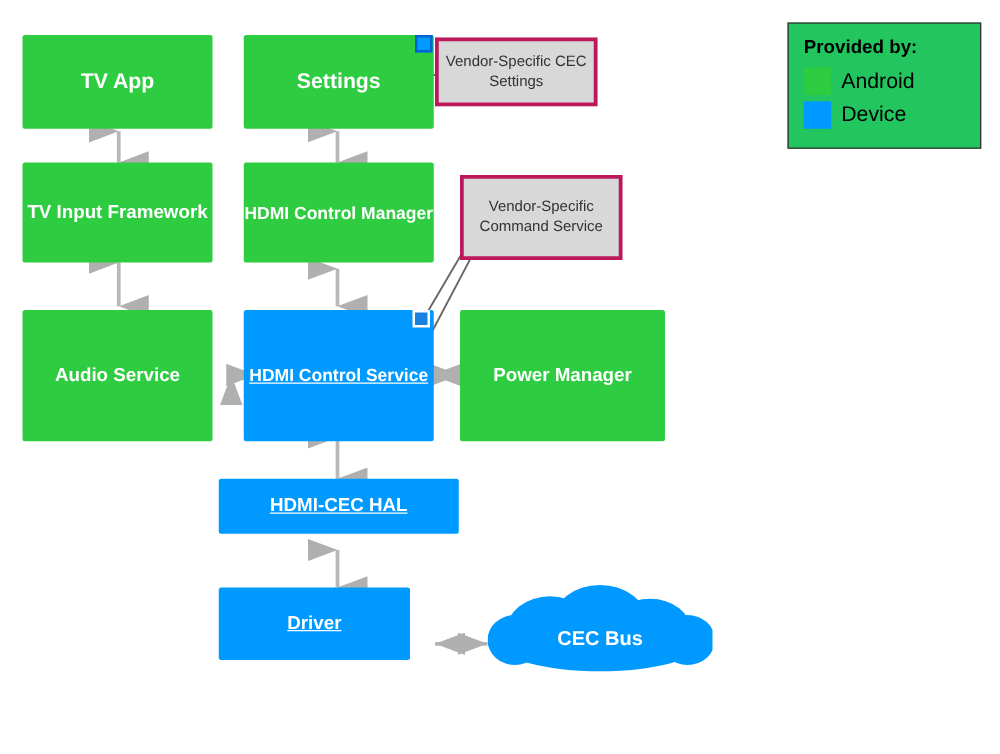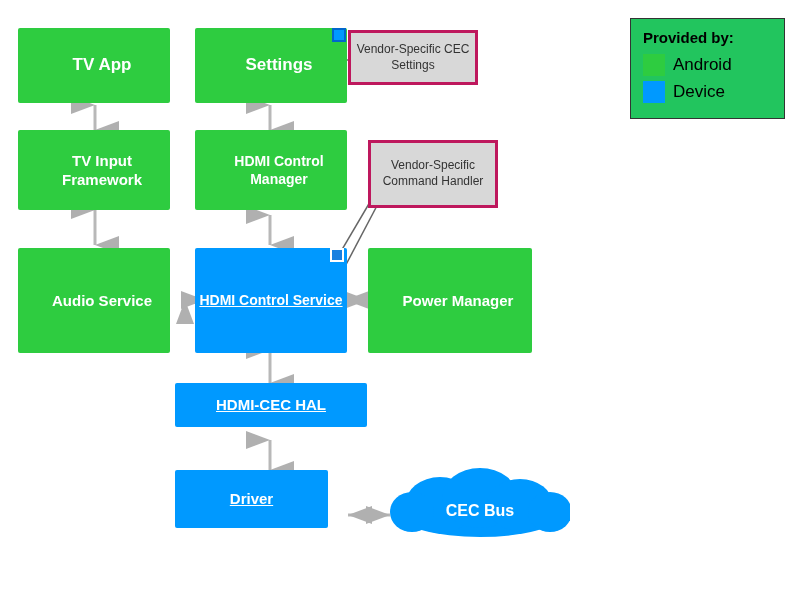--- a/index.html
+++ b/index.html
@@ -20,25 +20,23 @@
 
     
     .block-green {
       background: #2ecc40;
       color: white;
       font-weight: bold;
       font-size: 15px;
       display: flex;
       align-items: center;
       justify-content: center;
-      text-align: center;
       position: absolute;
       border-radius: 2px;
       line-height: 1.3;
-      padding-left: 16px;
     }
 
     
     .block-blue {
       background: #0099ff;
       color: white;
       font-weight: bold;
       font-size: 15px;
       display: flex;
       align-items: center;
@@ -208,21 +206,21 @@
       <ellipse cx="130" cy="45" rx="33" ry="26" fill="#0099ff"></ellipse>
       <ellipse cx="160" cy="52" rx="22" ry="20" fill="#0099ff"></ellipse>
       <ellipse cx="22" cy="52" rx="22" ry="20" fill="#0099ff"></ellipse>
 
       <text x="90" y="56" text-anchor="middle" fill="white" font-weight="bold" font-size="16" font-family="Arial">CEC Bus</text>
     </svg>
   </div>
 
   <div class="callout" style="left:348px; top:30px; width:130px; height:55px; font-size:12px;">Vendor-Specific CEC Settings</div>
 
-  <div class="callout" style="left:368px; top:140px; width:130px; height:68px; font-size:12px;">Vendor-Specific Command Handler</div>
+  <div class="callout" style="left:368px; top:140px; width:130px; height:68px; font-size:12px;">Vendor-Specific Command Service</div>
 
   <div class="legend" style="top:18px; right:15px; width:155px;">
     <div class="legend-title">Provided by:</div>
     <div class="legend-item">
       <div class="legend-color" style="background:#2ecc40;"></div>
       <span>Android</span>
     </div>
     <div class="legend-item">
       <div class="legend-color" style="background:#0099ff;"></div>
       <span>Device</span>

